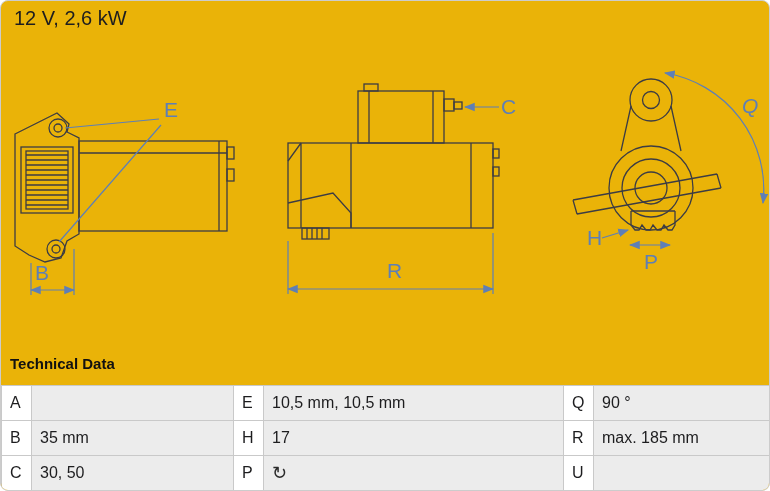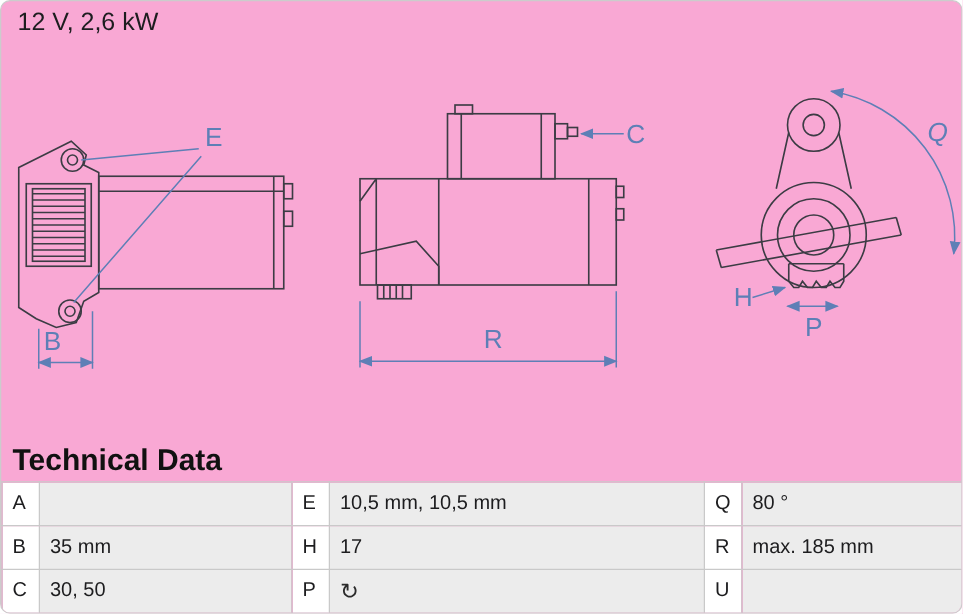--- a/index.html
+++ b/index.html
@@ -1,26 +1,26 @@
 <!DOCTYPE html>
 <html><head>
 <meta charset="utf-8">
 <style>
   html,body{margin:0;padding:0;background:#fff;}
   .page{
     position:relative;width:770px;height:491px;box-sizing:border-box;
-    background:#f9a8d4;border:1px solid #ccc;border-radius:8px;overflow:hidden;
+    background:#eab308;border:1px solid #ccc;border-radius:8px;overflow:hidden;
     font-family:"Liberation Sans",sans-serif;
   }
   .power-label{
     position:absolute;top:6px;left:13px;font-size:20px;color:#1d1d1f;
   }
   .drawing{position:absolute;top:0;left:0;}
   .tech-title{
-    position:absolute;top:354px;left:9px;font-size:24px;font-weight:bold;color:#111;
+    position:absolute;top:354px;left:9px;font-size:15px;font-weight:bold;color:#111;
   }
   table.tech{
     position:absolute;top:384px;left:0;width:770px;
     border-collapse:collapse;table-layout:fixed;
     font-size:16px;color:#1d1d1f;
   }
   table.tech td{
     border:1px solid #c9c9c9;height:34px;padding:0 0 0 8px;vertical-align:middle;
     overflow:hidden;white-space:nowrap;
   }
@@ -125,21 +125,21 @@
       <col style="width:30px">
         <col style="width:178px">
     </colgroup>
     <tbody>
       <tr>
         <td class="k">A</td>
         <td class="v"></td>
         <td class="k">E</td>
         <td class="v">10,5 mm, 10,5 mm</td>
         <td class="k">Q</td>
-        <td class="v">80 °</td>
+        <td class="v">90 °</td>
       </tr>
       <tr>
         <td class="k">B</td>
         <td class="v">35 mm</td>
         <td class="k">H</td>
         <td class="v">17</td>
         <td class="k">R</td>
         <td class="v">max. 185 mm</td>
       </tr>
       <tr>

